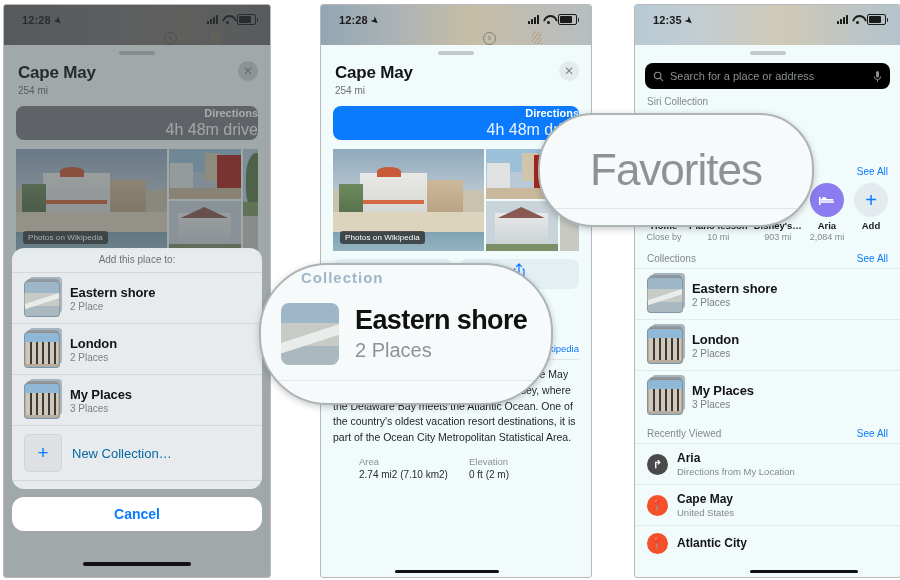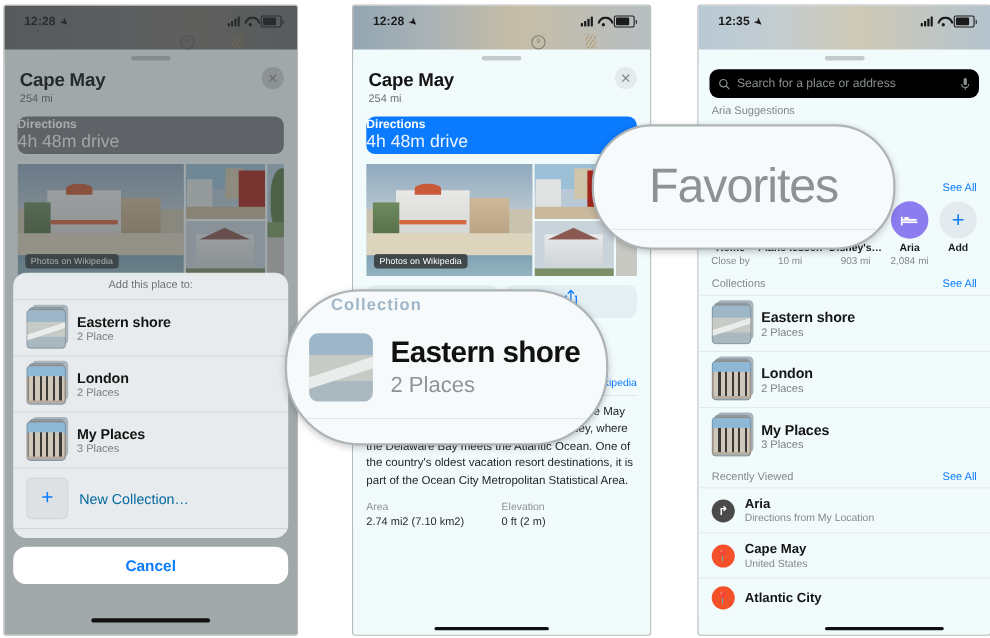--- a/index.html
+++ b/index.html
@@ -53,21 +53,21 @@
   
   .place-head{padding:8px 14px 0;position:relative;}
   .place-title{font-size:17px;font-weight:700;color:#141414;letter-spacing:-.2px;}
   .place-sub{font-size:10px;color:#6d7276;margin-top:2px;}
   .close-btn{position:absolute;right:12px;top:6px;width:20px;height:20px;border-radius:50%;
              background:#e4ebec;display:flex;align-items:center;justify-content:center;
              color:#86898c;font-size:12px;line-height:1;}
   .dim .close-btn{background:#cfd4d6;color:#8d9092;}
 
   .dir-btn{margin:10px 12px 0;height:34px;border-radius:8px;background:#0a7bff;color:#fff;
-           display:flex;flex-direction:column;align-items:flex-start;justify-content:center;}
+           display:flex;flex-direction:column;align-items:flex-end;justify-content:center;}
   .dir-btn.grey{background:#7c7f82;}
   .dir-l1{font-size:11px;font-weight:700;line-height:1.15;}
   .dir-l2{font-size:16px;opacity:.92;line-height:1.2;}
 
   
   .photos{margin:9px 12px 0;height:102px;display:flex;gap:2px;overflow:hidden;position:relative;}
   .ph-main{flex:0 0 151px;height:102px;position:relative;overflow:hidden;
     background:linear-gradient(#9db3c4 0 40%,#c9c2ae 40% 62%,#b9cbd6 62% 100%);}
   .ph-main .sky{position:absolute;inset:0 0 60% 0;background:linear-gradient(#8fa9bd,#b6c5cf);}
   .ph-main .bldg{position:absolute;left:18%;top:24%;width:44%;height:42%;
@@ -139,21 +139,21 @@
   .cancel{margin-top:8px;background:#fff;border-radius:12px;height:34px;display:flex;
     align-items:center;justify-content:center;color:#0a7bff;font-size:14px;font-weight:700;}
   .homebar{position:absolute;left:50%;transform:translateX(-50%);bottom:11px;
     width:108px;height:4px;border-radius:2px;background:#111;}
 
   
   .wiki{margin:0 12px;}
   .wikilink{text-align:right;font-size:9.5px;color:#0a7bff;padding:2px 0 5px;}
   .wikitext{font-size:10.5px;line-height:1.5;color:#232628;border-top:1px solid #dfe6e8;
     padding-top:7px;}
-  .facts{display:flex;margin-top:10px;}
+  .facts{display:flex;margin-top:10px;margin-left:26px;}
   .fact{flex:1;}
   .fact .k{font-size:9.5px;color:#8b9093;}
   .fact .v{font-size:10px;color:#2a2d30;margin-top:2px;}
   .scrollmark{position:absolute;height:3px;background:#111;border-radius:2px;}
 
   
   .colrow{display:flex;align-items:center;gap:10px;padding:8px 12px;}
 
   
   .searchbar{margin:8px 10px 0;height:26px;border-radius:8px;background:#000000;
@@ -451,21 +451,21 @@
         </svg>
         <span class="ph">Search for a place or address</span>
         <svg width="9" height="13" viewBox="0 0 9 13">
           <rect x="3" y="1" width="3" height="6.4" rx="1.5" fill="#8a8f92"></rect>
           <path d="M1.3 6.4a3.2 3.2 0 0 0 6.4 0" stroke="#8a8f92" stroke-width="1" fill="none"></path>
           <line x1="4.5" y1="9.8" x2="4.5" y2="11.8" stroke="#8a8f92" stroke-width="1"></line>
         </svg>
       </div>
 
       <div class="sec-head">
-        <span class="sec-title">Aria Suggestions</span>
+        <span class="sec-title">Siri Collection</span>
         <span class="seeall"></span>
       </div>
       <div style="height:48px"></div>
 
       <div class="sec-head">
         <span class="sec-title">Favorites</span>
         <span class="seeall">See All</span>
       </div>
       <div class="favs">
         <div class="fav">

